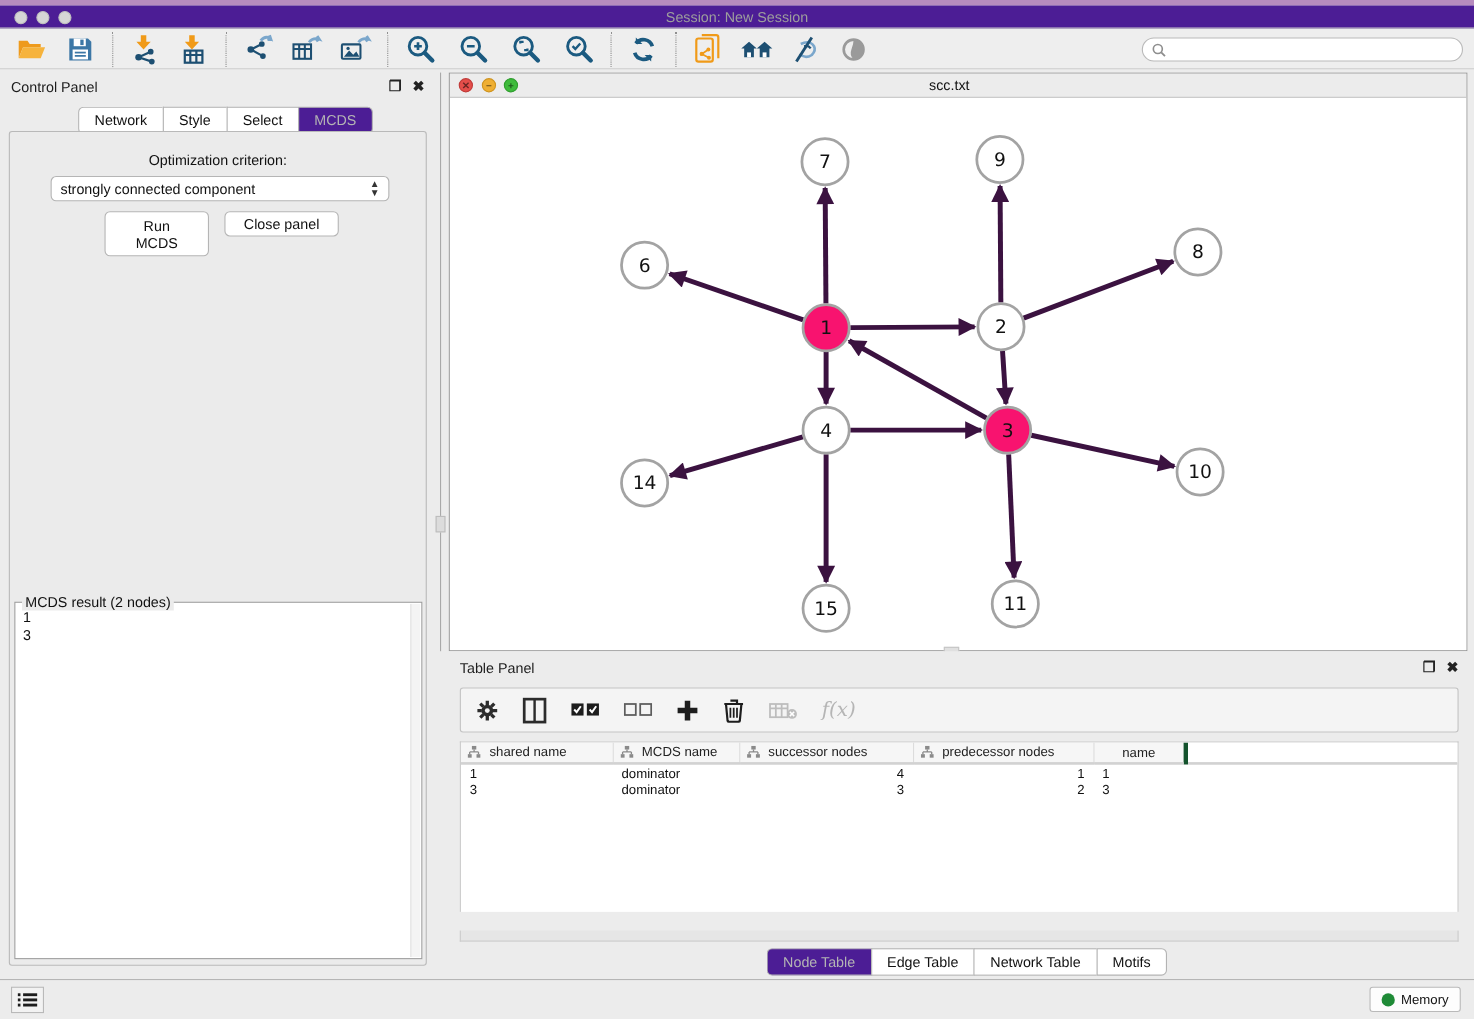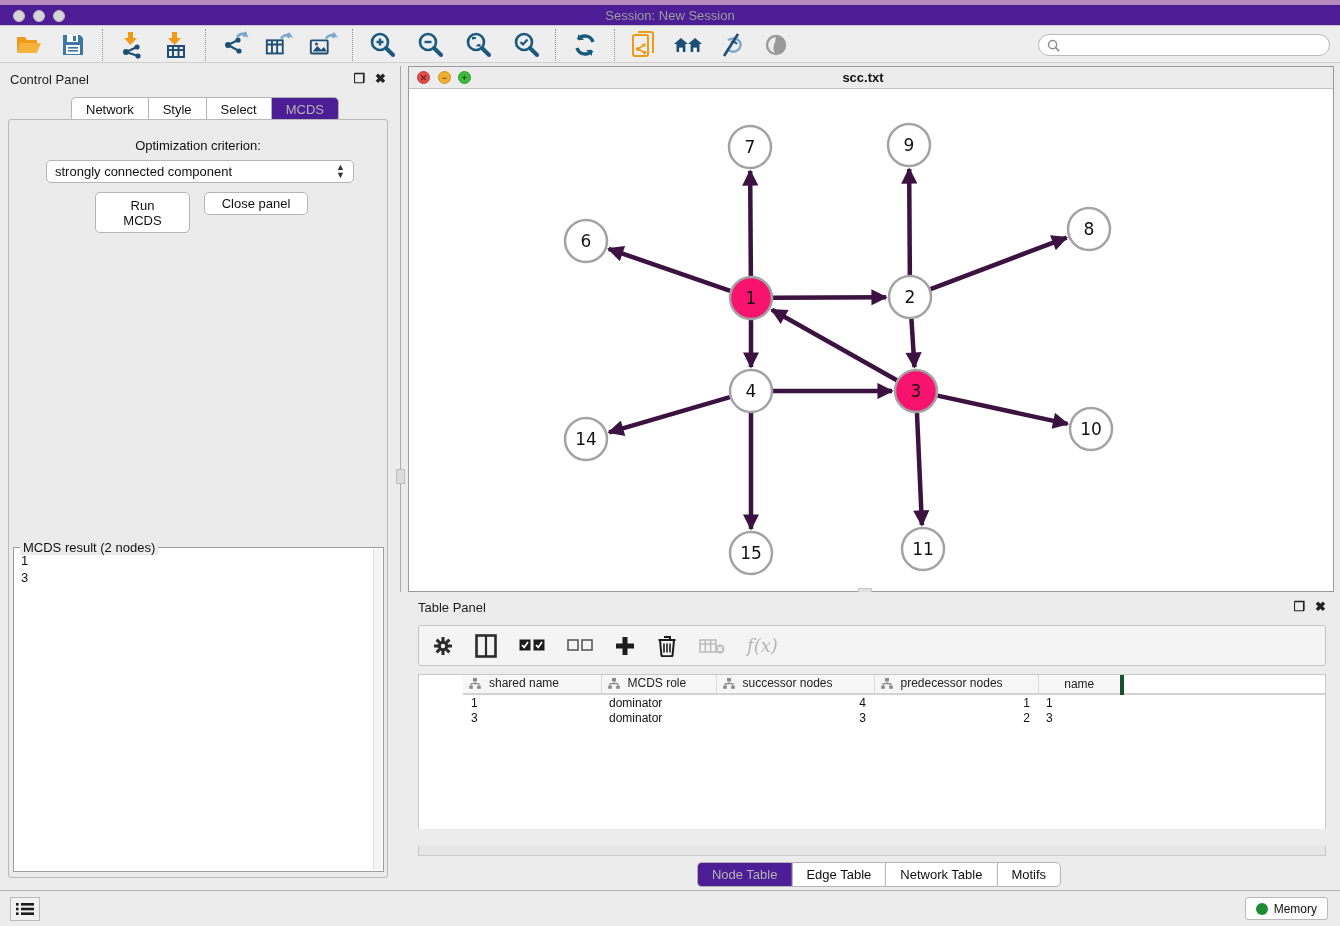--- a/index.html
+++ b/index.html
@@ -52,38 +52,38 @@
                white-space:pre-line; line-height:17px; }
   #mcds-scroll { position:absolute; right:1px; top:1px; width:9px; bottom:1px; background:#f4f4f4; border-left:1px solid #e2e2e2; }
 
   
   #v-grip { position:absolute; left:396px; top:469px; width:9px; height:15px; background:#dcdcdc; border:1px solid #bdbdbd; }
   #v-split { position:absolute; left:400px; top:66px; width:1px; height:526px; background:#a9a9a9; }
 
   
   #net-window { position:absolute; left:408px; top:66px; width:926px; height:526px; border:1px solid #9a9a9a; background:#fff; }
   #net-titlebar { position:absolute; left:0; top:0; right:0; height:22px; background:#ececec; border-bottom:1px solid #c2c2c2; }
-  #net-title { position:absolute; left:0; right:16px; top:3px; text-align:center; font-size:13px; color:#111;font-weight:bold; }
+  #net-title { position:absolute; left:0; right:16px; top:3px; text-align:center; font-size:13px; color:#111; }
   .light { position:absolute; top:4px; width:13px; height:13px; border-radius:50%; text-align:center; font-size:9px; font-weight:bold;
            line-height:13px; color:rgba(0,0,0,.55); }
   #light-close { left:8px;  background:#e44e4a; border:1px solid #c03a38; }
   #light-min   { left:29px; background:#efaf33; border:1px solid #cf941f; }
   #light-zoom  { left:49px; background:#3fbb3c; border:1px solid #2f9e2e; }
   #net-canvas { position:absolute; left:0; top:22px; width:924px; height:502px; background:#fff; }
   #h-grip { position:absolute; left:858px; top:588px; width:14px; height:8px; background:#e0e0e0; border:1px solid #c6c6c6; }
 
   
   #table-panel { position:absolute; left:404px; top:592px; width:936px; height:298px; background:#ececec; }
   #tp-title { position:absolute; left:14px; top:8px; }
   #tp-btns { right:14px; top:8px; }
   #tp-toolbar { position:absolute; left:14px; top:33px; width:908px; height:41px; border:1px solid #c3c3c3; border-radius:3px;
                 background:#f4f4f4; display:flex; align-items:center; gap:22px; padding:0 14px; }
   .tpbtn { display:flex; align-items:center; justify-content:center; height:28px; }
   .fx { font-family:"DejaVu Serif", serif; font-style:italic; font-size:18px; color:#b5b5b5; }
-  #node-table { position:absolute; left:14px; top:82px; width:908px; height:155px; background:#fff; border:1px solid #c9c9c9; border-bottom:none; overflow:hidden;padding-left:44px; }
+  #node-table { position:absolute; left:14px; top:82px; width:908px; height:155px; background:#fff; border:1px solid #c9c9c9; border-bottom:none; overflow:hidden; }
   table { border-collapse:collapse; width:100%; }
   thead th { background:#f6f6f6; border-bottom:2px solid #d2d2d2; border-right:1px solid #dcdcdc; font-weight:normal;
              font-size:12px; color:#222; height:19px; padding:0 6px; white-space:nowrap; }
   thead th.noicon { border-right:4px solid #14532d; }
   thead th:last-child { border-right:none; background:#fff; }
   tbody td { font-size:12px; color:#111; height:16px; padding:0 8px; white-space:nowrap; }
   .hicon { display:inline-block; vertical-align:-2px; margin-right:8px; }
   #tp-tabs { left:50%; transform:translateX(-50%); top:270px; }
   #tp-scrollstrip { position:absolute; left:14px; top:254px; width:908px; height:10px; background:#e6e6e6; border:1px solid #cccccc; border-top:none;}
 
@@ -445,21 +445,21 @@
                     <rect x="4" y="0" width="4" height="3.4" fill="#8a8a8a"></rect>
                     <path d="M6 3.4 v2.2 M2 5.6 h8 M2 5.6 v2 M10 5.6 v2" stroke="#8a8a8a" stroke-width="1.2" fill="none"></path>
                     <rect x="0.2" y="7.6" width="3.6" height="3.2" fill="#8a8a8a"></rect>
                     <rect x="8.2" y="7.6" width="3.6" height="3.2" fill="#8a8a8a"></rect>
                   </svg></span><span>shared name</span></th>
             <th style="width:115px; text-align:left;"><span class="hicon"><svg width="12" height="11" viewBox="0 0 12 11">
                     <rect x="4" y="0" width="4" height="3.4" fill="#8a8a8a"></rect>
                     <path d="M6 3.4 v2.2 M2 5.6 h8 M2 5.6 v2 M10 5.6 v2" stroke="#8a8a8a" stroke-width="1.2" fill="none"></path>
                     <rect x="0.2" y="7.6" width="3.6" height="3.2" fill="#8a8a8a"></rect>
                     <rect x="8.2" y="7.6" width="3.6" height="3.2" fill="#8a8a8a"></rect>
-                  </svg></span><span>MCDS role</span></th>
+                  </svg></span><span>MCDS name</span></th>
             <th style="width:158px; text-align:left;"><span class="hicon"><svg width="12" height="11" viewBox="0 0 12 11">
                     <rect x="4" y="0" width="4" height="3.4" fill="#8a8a8a"></rect>
                     <path d="M6 3.4 v2.2 M2 5.6 h8 M2 5.6 v2 M10 5.6 v2" stroke="#8a8a8a" stroke-width="1.2" fill="none"></path>
                     <rect x="0.2" y="7.6" width="3.6" height="3.2" fill="#8a8a8a"></rect>
                     <rect x="8.2" y="7.6" width="3.6" height="3.2" fill="#8a8a8a"></rect>
                   </svg></span><span>successor nodes</span></th>
             <th style="width:164px; text-align:left;"><span class="hicon"><svg width="12" height="11" viewBox="0 0 12 11">
                     <rect x="4" y="0" width="4" height="3.4" fill="#8a8a8a"></rect>
                     <path d="M6 3.4 v2.2 M2 5.6 h8 M2 5.6 v2 M10 5.6 v2" stroke="#8a8a8a" stroke-width="1.2" fill="none"></path>
                     <rect x="0.2" y="7.6" width="3.6" height="3.2" fill="#8a8a8a"></rect>

